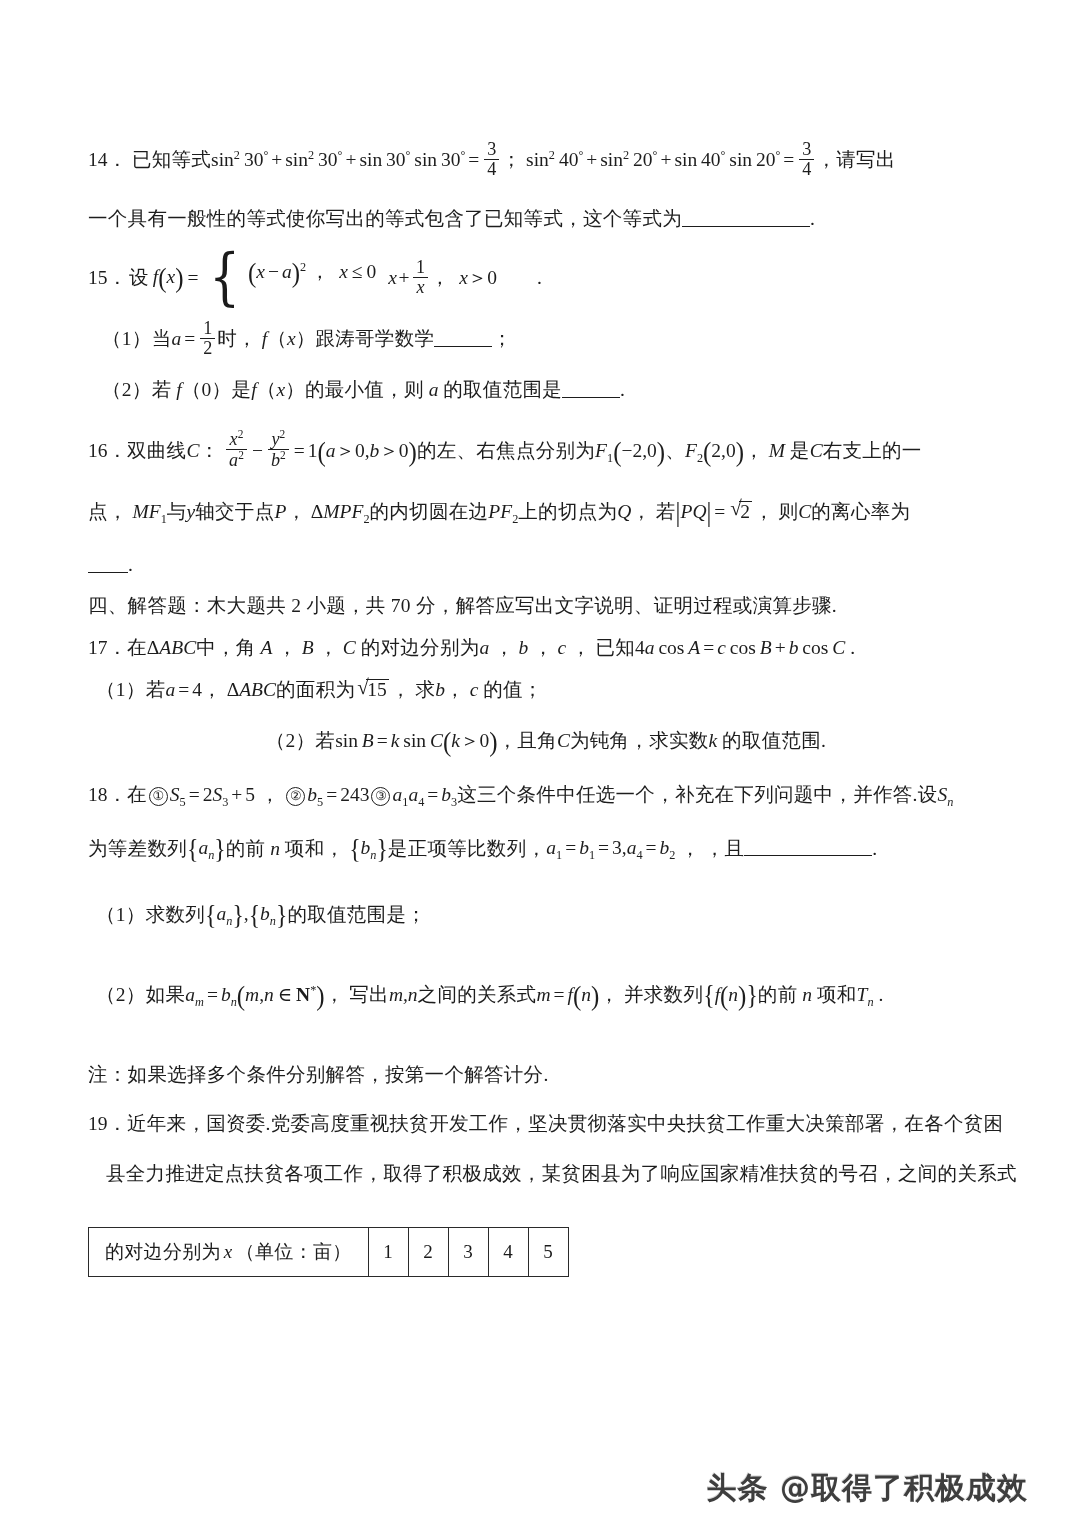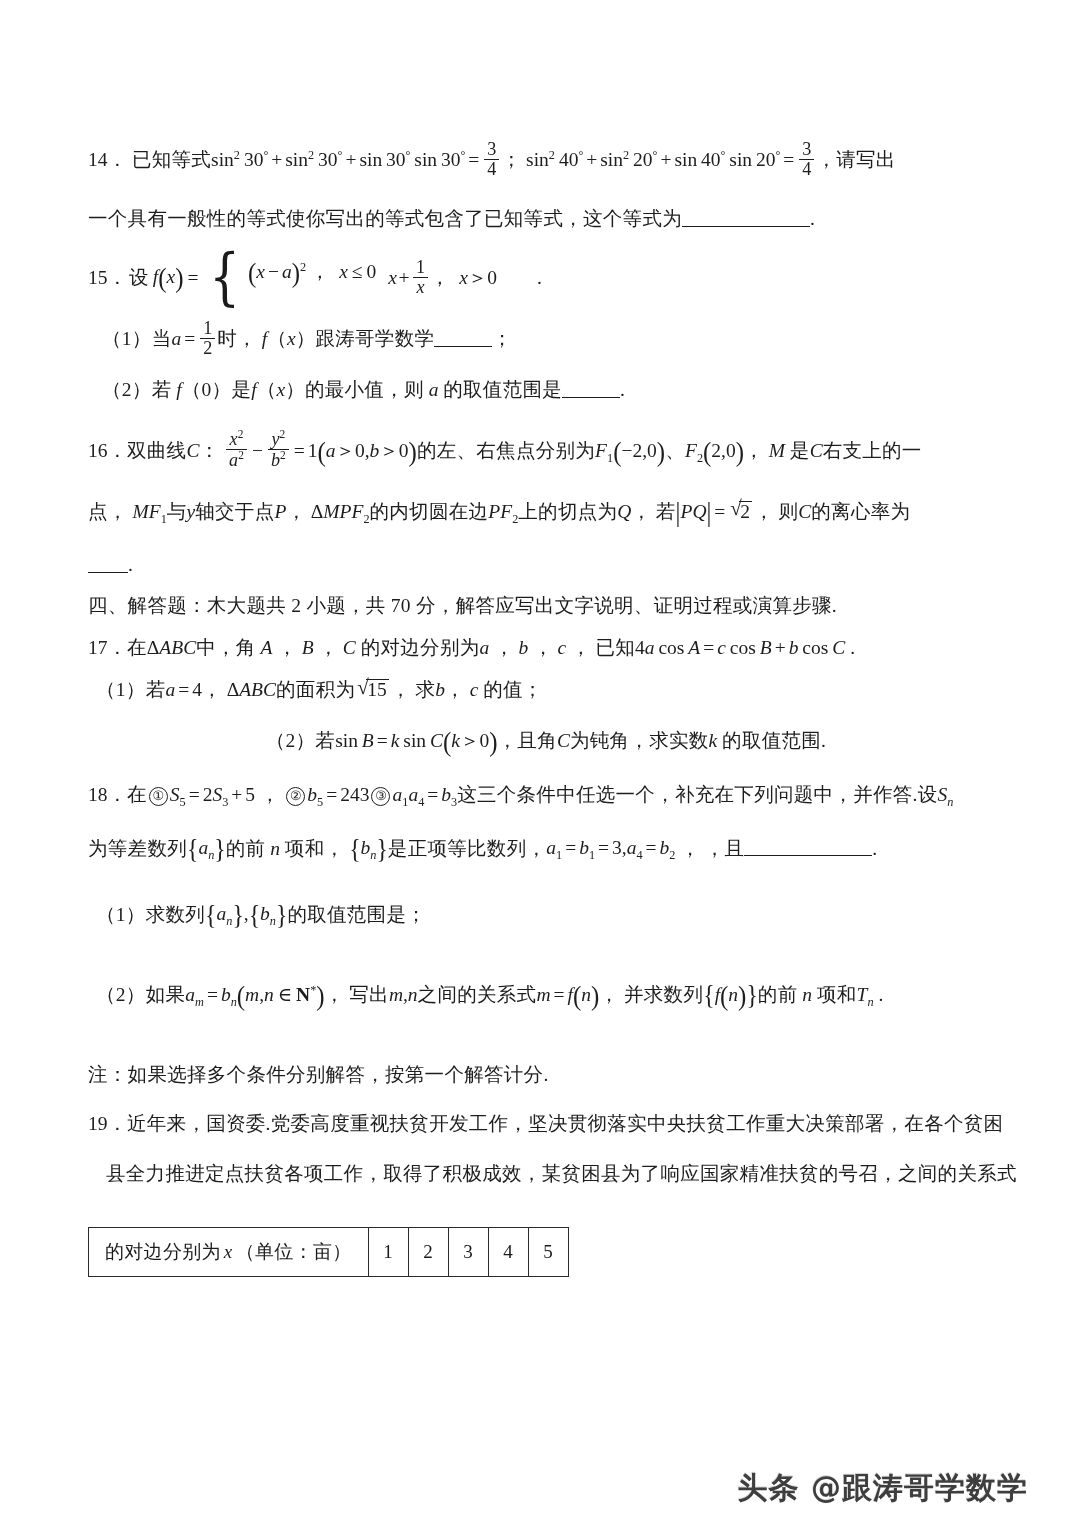--- a/index.html
+++ b/index.html
@@ -317,14 +317,14 @@
           <td class="val-cell">2</td>
           <td class="val-cell">3</td>
           <td class="val-cell">4</td>
           <td class="val-cell">5</td>
         </tr>
       </tbody>
     </table>
 
   </div>
 
-  <div class="watermark">头条 @跟涛哥学数学</div>
+  <div class="watermark">头条 @取得了积极成效</div>
 </div>
 
 </body></html>

